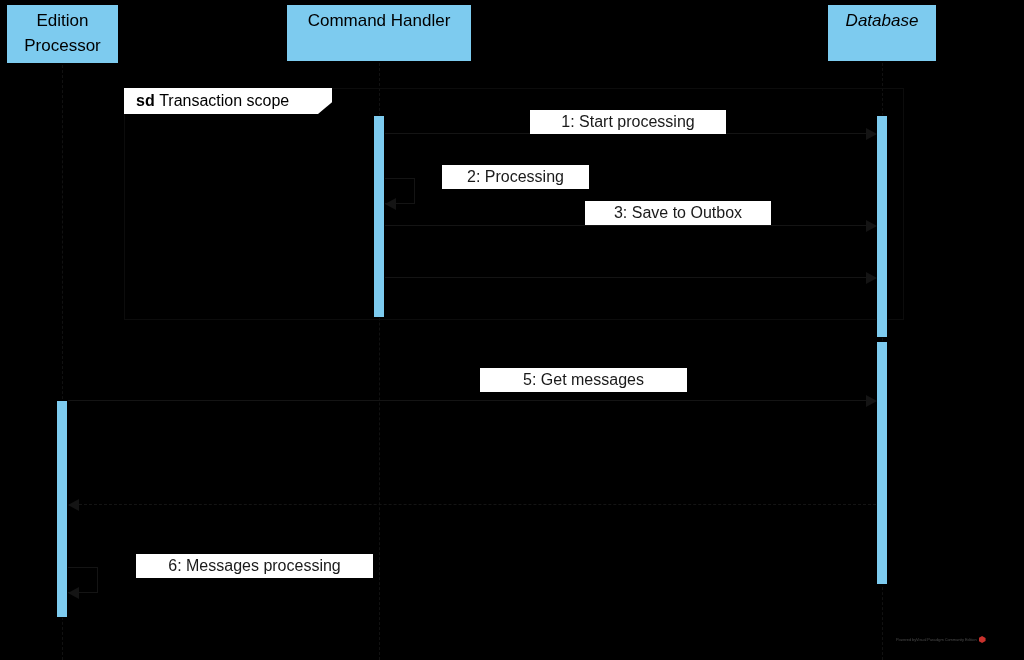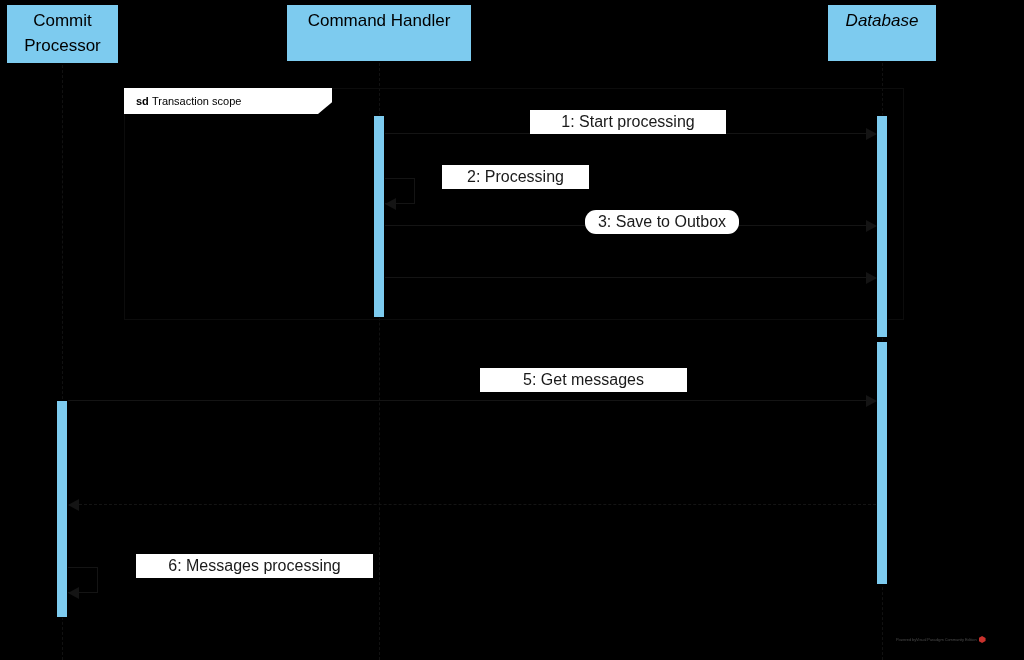--- a/index.html
+++ b/index.html
@@ -44,21 +44,21 @@
     background: #7DCBEF;
     border: 1px solid #000000;
   }
 
   
   .frag-label {
     position: absolute;
     box-sizing: border-box;
     background: #FFFFFF;
     color: #000000;
-    font-size: 11px;
+    font-size: 16px;
     line-height: 26px;
     padding: 0 10px 17px 12px;
     white-space: nowrap;
     -webkit-clip-path: polygon(0 0, 100% 0, 100% 55%, calc(100% - 14px) 100%, 0 100%);
     clip-path: polygon(0 0, 100% 0, 100% 55%, calc(100% - 14px) 100%, 0 100%);
   }
   .frag-label .sd-kw { font-weight: bold; }
 
   
   .frag-frame {
@@ -136,21 +136,21 @@
 
 <div id="canvas">
 
   <div class="lifeline" style="left:62px; top:65px; height:595px;"></div>
   <div class="lifeline" style="left:379px; top:63px; height:597px;"></div>
   <div class="lifeline" style="left:882px; top:63px; height:597px;"></div>
 
   <div class="frag-frame" style="left:124px; top:88px; width:780px; height:232px;"></div>
 
   <div class="participant" style="left:5px; top:3px; width:115px; height:62px;">
-    <span class="pname">Commit</span>
+    <span class="pname">Edition</span>
     <span class="pname">Processor</span>
   </div>
 
   <div class="participant" style="left:285px; top:3px; width:188px; height:60px;">
     <span class="pname">Command Handler</span>
   </div>
 
   <div class="participant" style="left:826px; top:3px; width:112px; height:60px;font-style:italic;">
     <span class="pname">Database</span>
   </div>
@@ -167,21 +167,21 @@
   <div class="msg-line" style="left:385px; top:133px; width:486px;"></div>
   <div class="msg-arrow right" style="left:866px; top:128px;"></div>
   <div class="msg-label" style="left:530px; top:110px; width:196px;">1: Start processing</div>
 
   <div class="self-msg" style="left:385px; top:178px; width:30px; height:26px;"></div>
   <div class="msg-arrow left" style="left:385px; top:198px;"></div>
   <div class="msg-label" style="left:442px; top:165px; width:147px;">2: Processing</div>
 
   <div class="msg-line" style="left:385px; top:225px; width:486px;"></div>
   <div class="msg-arrow right" style="left:866px; top:220px;"></div>
-  <div class="msg-label" style="left:585px; top:210px; width:154px;border-radius:11px;">3: Save to Outbox</div>
+  <div class="msg-label" style="left:585px; top:201px; width:186px;">3: Save to Outbox</div>
 
   <div class="msg-line" style="left:385px; top:277px; width:486px;"></div>
   <div class="msg-arrow right" style="left:866px; top:272px;"></div>
 
   <div class="msg-line" style="left:68px; top:400px; width:803px;"></div>
   <div class="msg-arrow right" style="left:866px; top:395px;"></div>
   <div class="msg-label" style="left:480px; top:368px; width:207px;">5: Get messages</div>
 
   <div class="msg-line dashed" style="left:79px; top:504px; width:797px;"></div>
   <div class="msg-arrow left" style="left:68px; top:499px;"></div>

